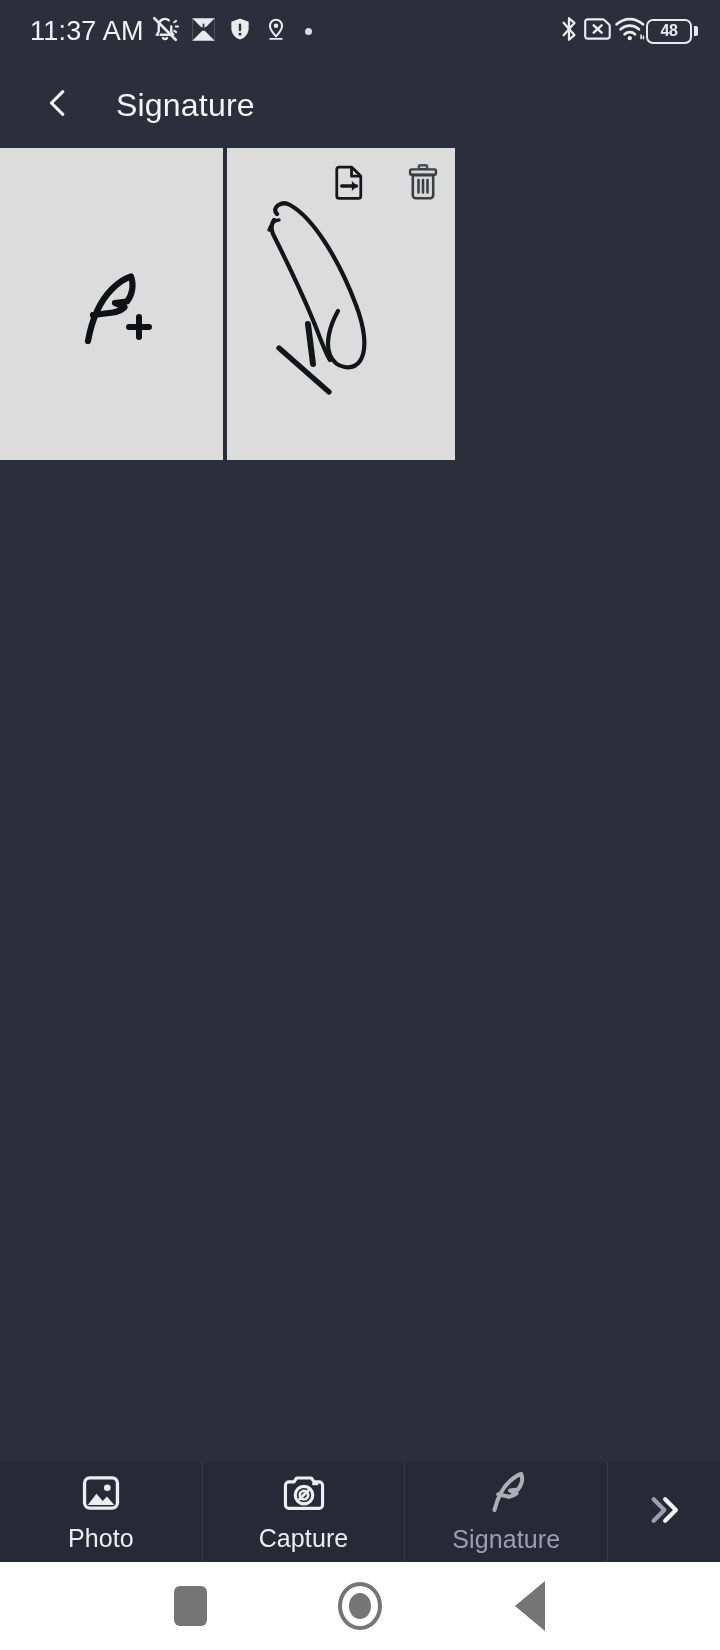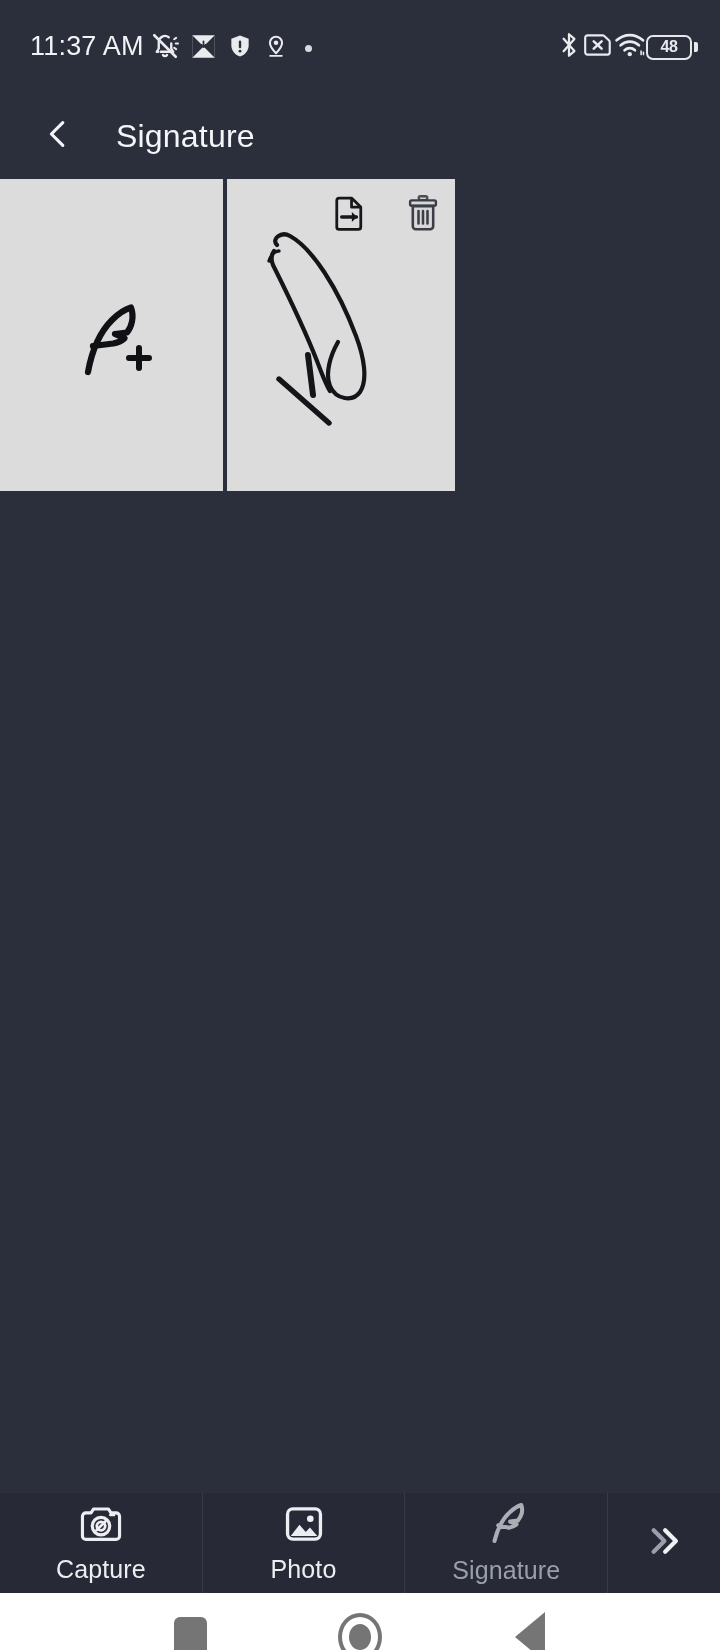--- a/index.html
+++ b/index.html
@@ -6,22 +6,22 @@
   html, body {
     width:720px; height:1650px;
     background:#2b2e3b;
     font-family:"Liberation Sans", sans-serif;
     overflow:hidden;
   }
   #app { position:relative; width:720px; height:1650px; background:#2b2e3b; }
 
   
   .statusbar {
-    height:62px; display:flex; align-items:flex-start;
-    padding:0 22px 0 30px; color:#f0f1f4;margin-top:31px;
+    height:62px; display:flex; align-items:center;
+    padding:0 22px 0 30px; color:#f0f1f4;
   }
   .sb-time {
     font-size:27px; letter-spacing:.2px; font-weight:400;
     color:#f2f3f6; white-space:nowrap;
   }
   .sb-left-icons { display:flex; align-items:center; gap:10px; margin-left:6px; }
   .sb-spacer { flex:1; }
   .sb-right-icons { display:flex; align-items:center; }
   .sb-ico { display:block; }
   .sb-dot { width:7px; height:7px; border-radius:50%; background:#d8dade; margin-left:6px; }
@@ -226,41 +226,41 @@
         </span>
       </div>
     </div>
   </div>
 
   <div class="toolbar">
 
     <div class="tb-item">
       <span class="tb-ico">
         <svg width="46" height="42" viewBox="0 0 26 24" fill="none">
+          <rect x="3.6" y="3.4" width="18.8" height="17.2" rx="3" stroke="#eceef2" stroke-width="1.9"></rect>
+          <circle cx="16.6" cy="9" r="1.9" fill="#eceef2"></circle>
+          <path d="M5.4 18.8l5-6.4 3.6 4.2 2.4-2.6 4.2 4.8z" fill="#eceef2"></path>
+        </svg>
+      </span>
+      <span class="tb-label">Photo</span>
+    </div>
+
+    <div class="tb-item">
+      <span class="tb-ico">
+        <svg width="46" height="42" viewBox="0 0 26 24" fill="none">
           <path d="M2.4 7.6A2 2 0 0 1 4.4 5.6h2.9l1.5-2.2h8.4l1.5 2.2h2.9a2 2 0 0 1 2 2v11.2a2 2 0 0 1-2 2H4.4a2 2 0 0 1-2-2z" stroke="#eceef2" stroke-width="1.8" stroke-linejoin="round"></path>
           <circle cx="13" cy="13.2" r="5" stroke="#eceef2" stroke-width="1.8"></circle>
           <circle cx="13" cy="13.2" r="2.4" stroke="#eceef2" stroke-width="1.6"></circle>
           <path d="M10.4 15.6l5.2-5.2" stroke="#eceef2" stroke-width="1.5" stroke-linecap="round"></path>
           <rect x="17.6" y="6.2" width="3.6" height="1.4" rx=".6" fill="#eceef2"></rect>
         </svg>
       </span>
       <span class="tb-label">Capture</span>
     </div>
 
-    <div class="tb-item">
-      <span class="tb-ico">
-        <svg width="46" height="42" viewBox="0 0 26 24" fill="none">
-          <rect x="3.6" y="3.4" width="18.8" height="17.2" rx="3" stroke="#eceef2" stroke-width="1.9"></rect>
-          <circle cx="16.6" cy="9" r="1.9" fill="#eceef2"></circle>
-          <path d="M5.4 18.8l5-6.4 3.6 4.2 2.4-2.6 4.2 4.8z" fill="#eceef2"></path>
-        </svg>
-      </span>
-      <span class="tb-label">Photo</span>
-    </div>
-
     <div class="tb-item dim">
       <span class="tb-ico">
         <svg width="42" height="44" viewBox="0 0 24 26" fill="none">
           <path d="M5.2 23C7 15.8 10 9.8 14.4 5.9c2.6-2.3 5-3.6 6.6-4.1.6 1.6.7 3.5.2 5.2-.4 1.5-1.2 2.9-2.2 4l-4.6.6 3.8 1.6c-1.2 1-2.8 1.7-4.4 2l-6.4-1.4" stroke="#dfe1e7" stroke-width="2.4" stroke-linecap="round" stroke-linejoin="round"></path>
         </svg>
       </span>
       <span class="tb-label">Signature</span>
     </div>
 
 

